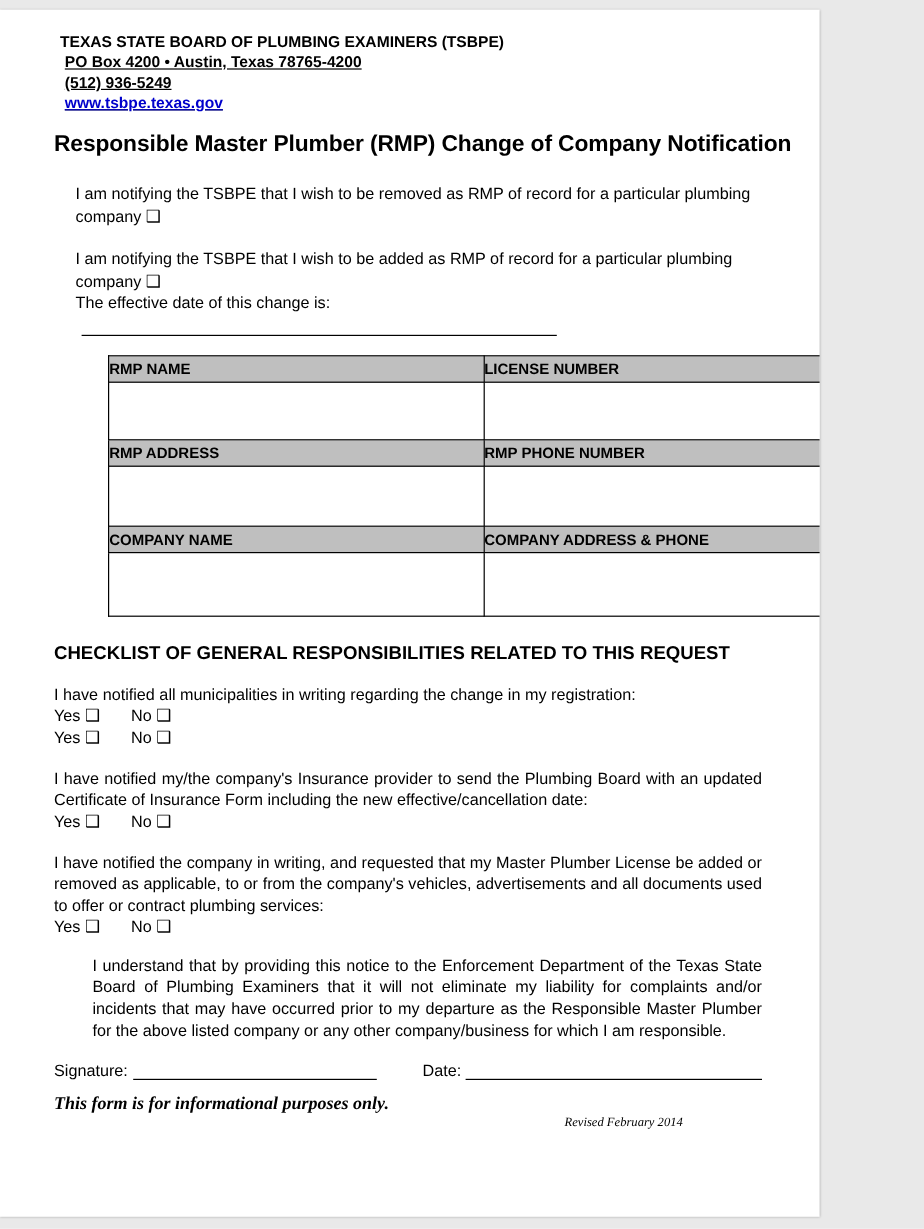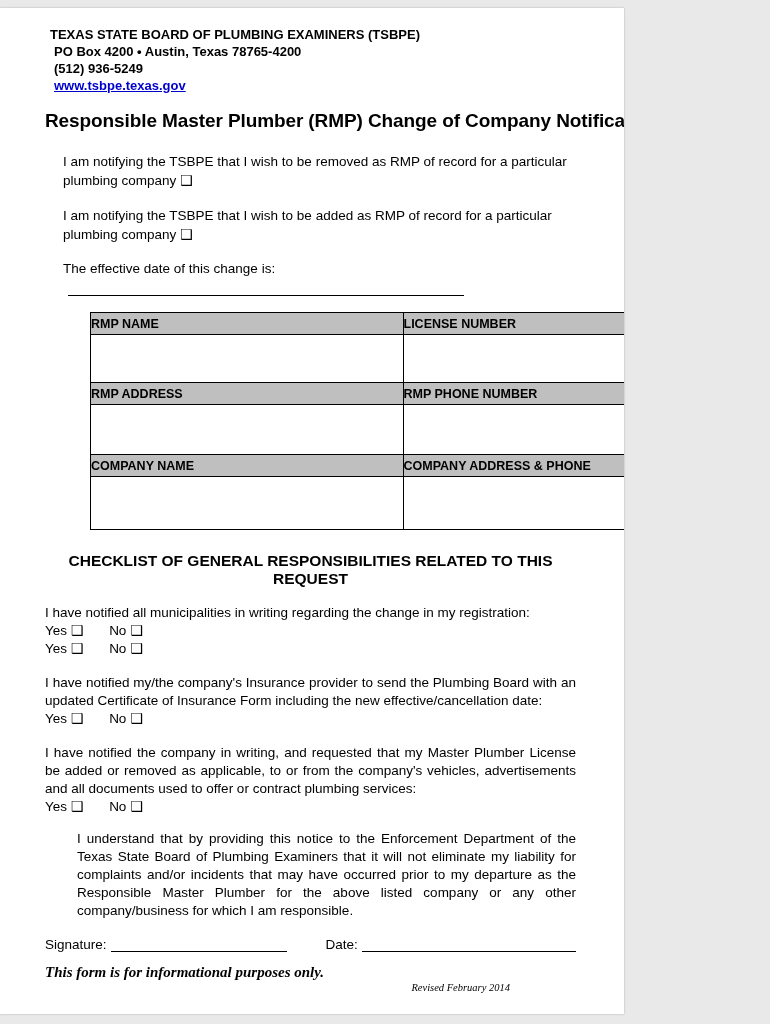--- a/index.html
+++ b/index.html
@@ -7,53 +7,53 @@
   body {
     height:1024px;
     background:#e9e9e9;
     font-family:"Liberation Sans","DejaVu Sans",sans-serif;
     color:#000;
     overflow:hidden;
   }
   .page {
     position:relative;
     margin-top:8px;
-    width:624px;
+    width:683px;
     height:1006px;
     background:#ffffff;
     padding:18px 48px 0 45px;
     overflow:hidden;
     box-shadow:0 0 2px rgba(0,0,0,0.25);
   }
   .letterhead { font-weight:bold; font-size:13px; line-height:17px; padding-left:5px; }
-  .letterhead .indent { padding-left:4px; }
+  .letterhead .indent { padding-left:4px;text-decoration:underline; }
   .site-link {
     color:var(--link-color,#0000cc);
     text-decoration:underline;
     font-weight:bold;
     font-size:13px;
     cursor:pointer;
   }
   .doc-title { margin-top:16px; font-weight:bold; font-size:19px; white-space:nowrap; letter-spacing:-0.1px;text-align:right; }
   .option { margin-top:20px; padding-left:18px; max-width:655px; font-size:13.5px; line-height:19px; }
   .option + .option { margin-top:16px; }
   .cb { font-size:14px; line-height:1; }
-  .eff-line { margin-top:16px; padding-left:18px; font-size:13.5px; line-height:18px; }
+  .eff-line { margin-top:0; padding-left:18px; font-size:13.5px; line-height:18px; }
   .blank { display:inline-block; border-bottom:1px solid #000; height:13px; vertical-align:bottom; }
   .eff-blank { width:396px; margin-left:5px; }
   table.info { border-collapse:collapse; margin:16px 0 0 45px; width:626px; table-layout:fixed; }
   table.info td { border:1px solid #000; }
   td.th {
     background:var(--th-bg,#bfbfbf);
     font-weight:bold; font-size:12.5px; text-align:left; height:22px;
   }
   td.blank-cell { height:48px; background:#fff; }
   tr.r2 td.blank-cell { height:50px; }
   tr.r3 td.blank-cell { height:53px; }
-  .checklist-heading { margin-top:22px; text-align:center; font-weight:bold; font-size:15.5px; }
+  .checklist-heading { margin-top:22px; text-align:left; font-weight:bold; font-size:15.5px; }
   .check-item { margin-top:16px; font-size:13.5px; line-height:18px; text-align:justify; }
   .yesno { font-size:13.5px; line-height:18px; }
   .yesno .no-part { margin-left:22px; }
   .ack { margin-top:14px; font-size:13.5px; line-height:18px; text-align:justify;margin-left:32px; }
   .sig-row { margin-top:16px; display:flex; align-items:center; font-size:13.5px; line-height:18px; }
   .sig-blank { width:232px; margin-left:4px; }
   .date-label { margin-left:38px; }
   .date-blank { width:281px; margin-left:4px; }
   .footer-note {
     margin-top:10px; text-align:left;

